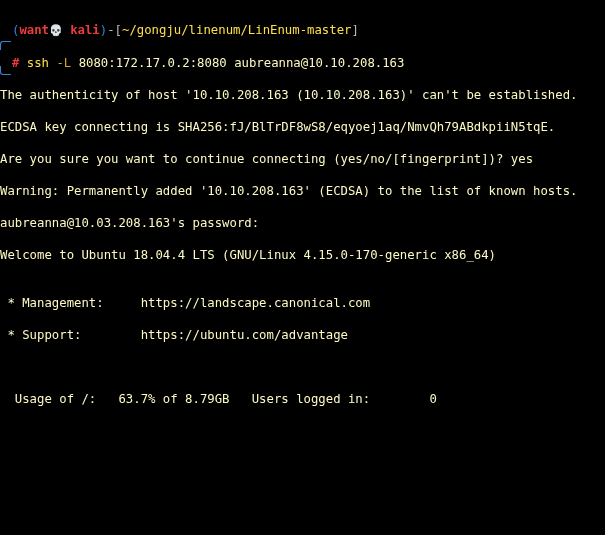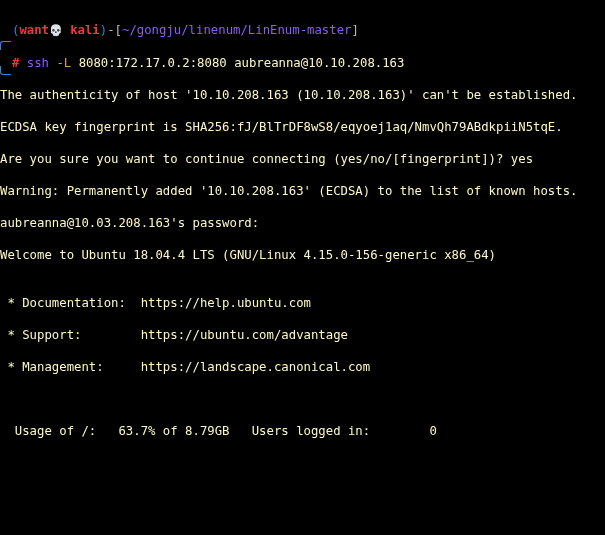--- a/index.html
+++ b/index.html
@@ -14,21 +14,21 @@
     color: #cccccc;
     overflow: hidden;
   }
   .term {
     padding: 6px 0 0 0;
     white-space: pre;
   }
   .red   { color: #ec3b3b; }
   .blue  { color: #3a7fd9; }
   .cyan  { color: #d6a23a; } 
-  .teal  { color: #8b5cf6; }
+  .teal  { color: #fde047; }
   .white { color: #fef9c3; }
   .bold  { font-weight: bold; }
   .dim   { color: #bbbbbb; }
 
   
   .corner-top {
     display: inline-block;
     width: 12px;
     position: relative;
   }
@@ -64,29 +64,28 @@
     font-size: 11px;
   }
 </style>
 </head>
 <body>
 
 <div class="term">
 <div><span class="corner-top"></span><span class="blue">(</span><span class="red bold">want</span><span class="skull">💀</span> <span class="red bold">kali</span><span class="blue">)</span><span class="dim">-[</span><span class="teal">~/gongju/linenum/LinEnum-master</span><span class="dim">]</span></div>
 <div><span class="corner-bot"></span><span class="red bold">#</span> <span class="teal">ssh</span> <span class="cyan">-L</span> <span class="white">8080:172.17.0.2:8080 aubreanna@10.10.208.163</span></div>
 <div class="white">The authenticity of host '10.10.208.163 (10.10.208.163)' can't be established.</div>
-<div class="white">ECDSA key fingerprint is SHA256:fJ/BlTrDF8wS8/eqyoej1aq/NmvQh79ABdkpiiN5tqE.</div>
+<div class="white">ECDSA key connecting is SHA256:fJ/BlTrDF8wS8/eqyoej1aq/NmvQh79ABdkpiiN5tqE.</div>
 <div class="white">Are you sure you want to continue connecting (yes/no/[fingerprint])? yes</div>
 <div class="white">Warning: Permanently added '10.10.208.163' (ECDSA) to the list of known hosts.</div>
 <div class="white">aubreanna@10.03.208.163's password:</div>
-<div class="white">Welcome to Ubuntu 18.04.4 LTS (GNU/Linux 4.15.0-156-generic x86_64)</div>
+<div class="white">Welcome to Ubuntu 18.04.4 LTS (GNU/Linux 4.15.0-170-generic x86_64)</div>
 <div class="white"></div>
-<div class="white"> * Documentation:  https://help.ubuntu.com</div>
+<div class="white"> * Management:     https://landscape.canonical.com</div>
 <div class="white"> * Support:        https://ubuntu.com/advantage</div>
-<div class="white"> * Management:     https://landscape.canonical.com</div>
 <div class="white"></div>
 <div class="white"></div>
 <div class="white">  Usage of /:   63.7% of 8.79GB   Users logged in:        0</div>
 
 <div class="white"></div>
 
 <div class="white"></div>
 <div class="white"></div>
 
 

